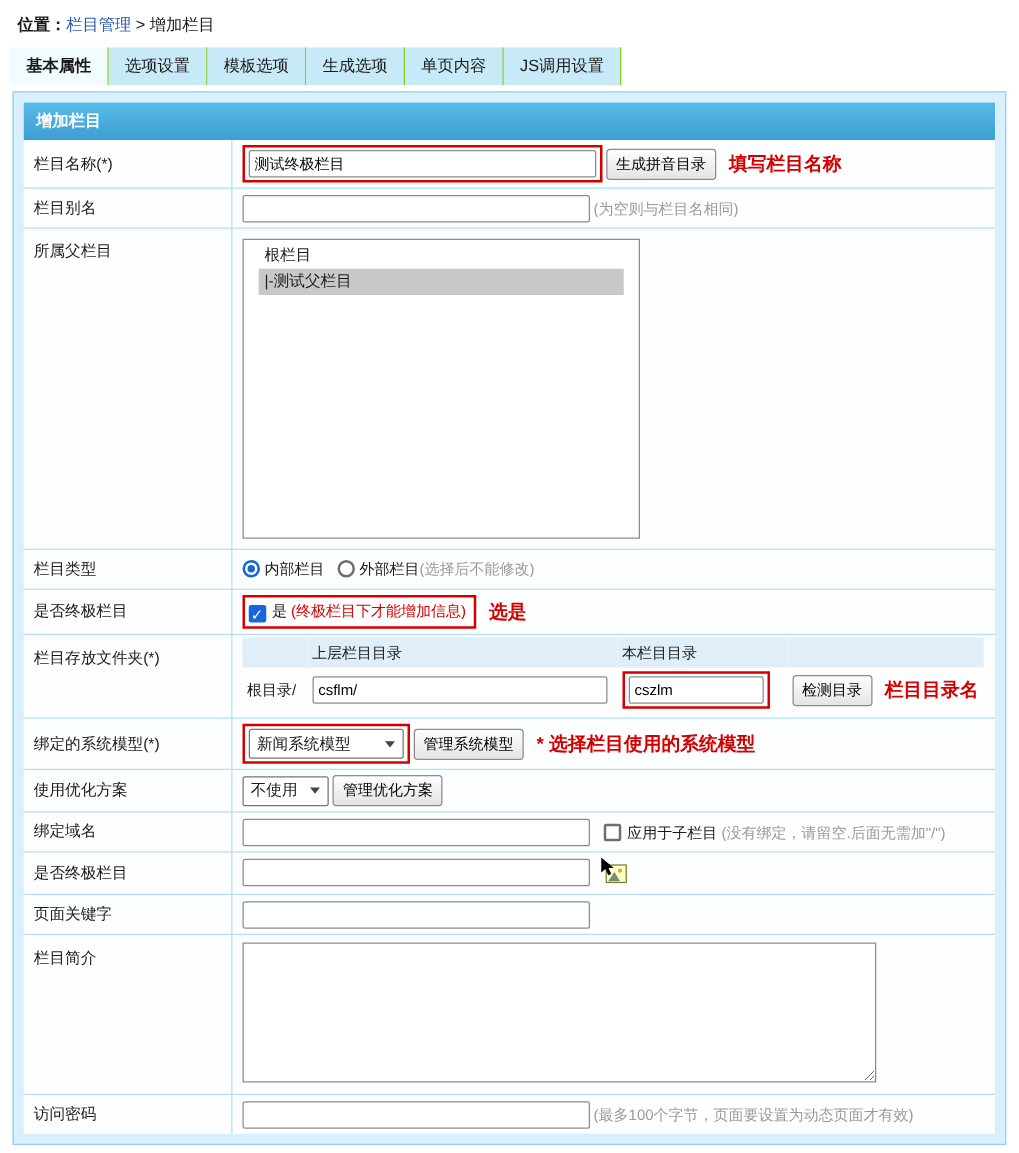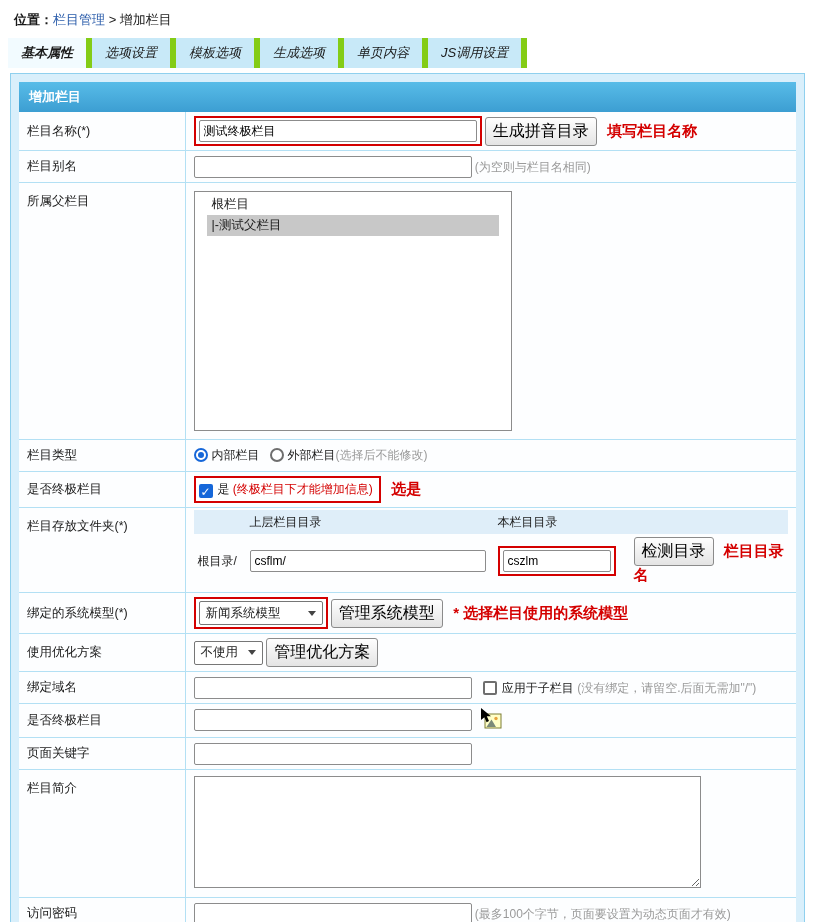--- a/index.html
+++ b/index.html
@@ -10,21 +10,21 @@
     overflow: hidden;
   }
   
   .breadcrumb { padding: 11px 8px 9px 14px; font-size: 13px; }
   .breadcrumb .bc-label { font-weight: bold; }
   .breadcrumb a { color: #2a5caa; text-decoration: none; margin-top: 22px; }
   
   .tabs { display: flex; margin-left: 8px; }
   .tab {
     background: #c8e9f8; padding: 6px 13px; font-size: 13px;
-    cursor: pointer; border-right: 6px solid #84cc16; font-style: italic;
+    cursor: pointer; border-right: 1px solid #84cc16;
   }
   .tab.active { background: #f2fbff; font-weight: bold; }
   
   .panel {
     margin: 5px 10px 0 10px;
     background: #d9effb;
     border: 1px solid #8fd0ee;
     padding: 8px;
   }
   table.form { width: 100%; border-collapse: collapse; background: #fdfeff; }
@@ -47,21 +47,21 @@
     font-family: "Liberation Sans", sans-serif;
   }
   textarea {
     border: 1px solid #8c8c8c; width: 507px; height: 112px;
     font-family: "Liberation Sans", sans-serif; font-size: 12px; padding: 3px;
     resize: both;
   }
   .btn {
     background: linear-gradient(#fefefe, #e4e4e4);
     border: 1px solid #8b8b8b; border-radius: 3px;
-    padding: 3px 7px; font-size: 16px; cursor: pointer;
+    padding: 3px 7px; font-size: 12px; cursor: pointer;
     font-family: Liberation Mono, monospace;
     vertical-align: middle;
   }
   .redbox { display: inline-block; border: 2px solid #d40000; padding: 2px 3px; vertical-align: middle; background: #fff; }
   .rednote { color: #d40000; font-weight: bold; font-size: 15px; margin-left: 7px; vertical-align: middle; }
   .redtext { color: #d40000; }
   .gray { color: #9a9a9a; }
   
   .listbox {
     width: 318px; height: 240px; border: 1px solid #8c8c8c;

